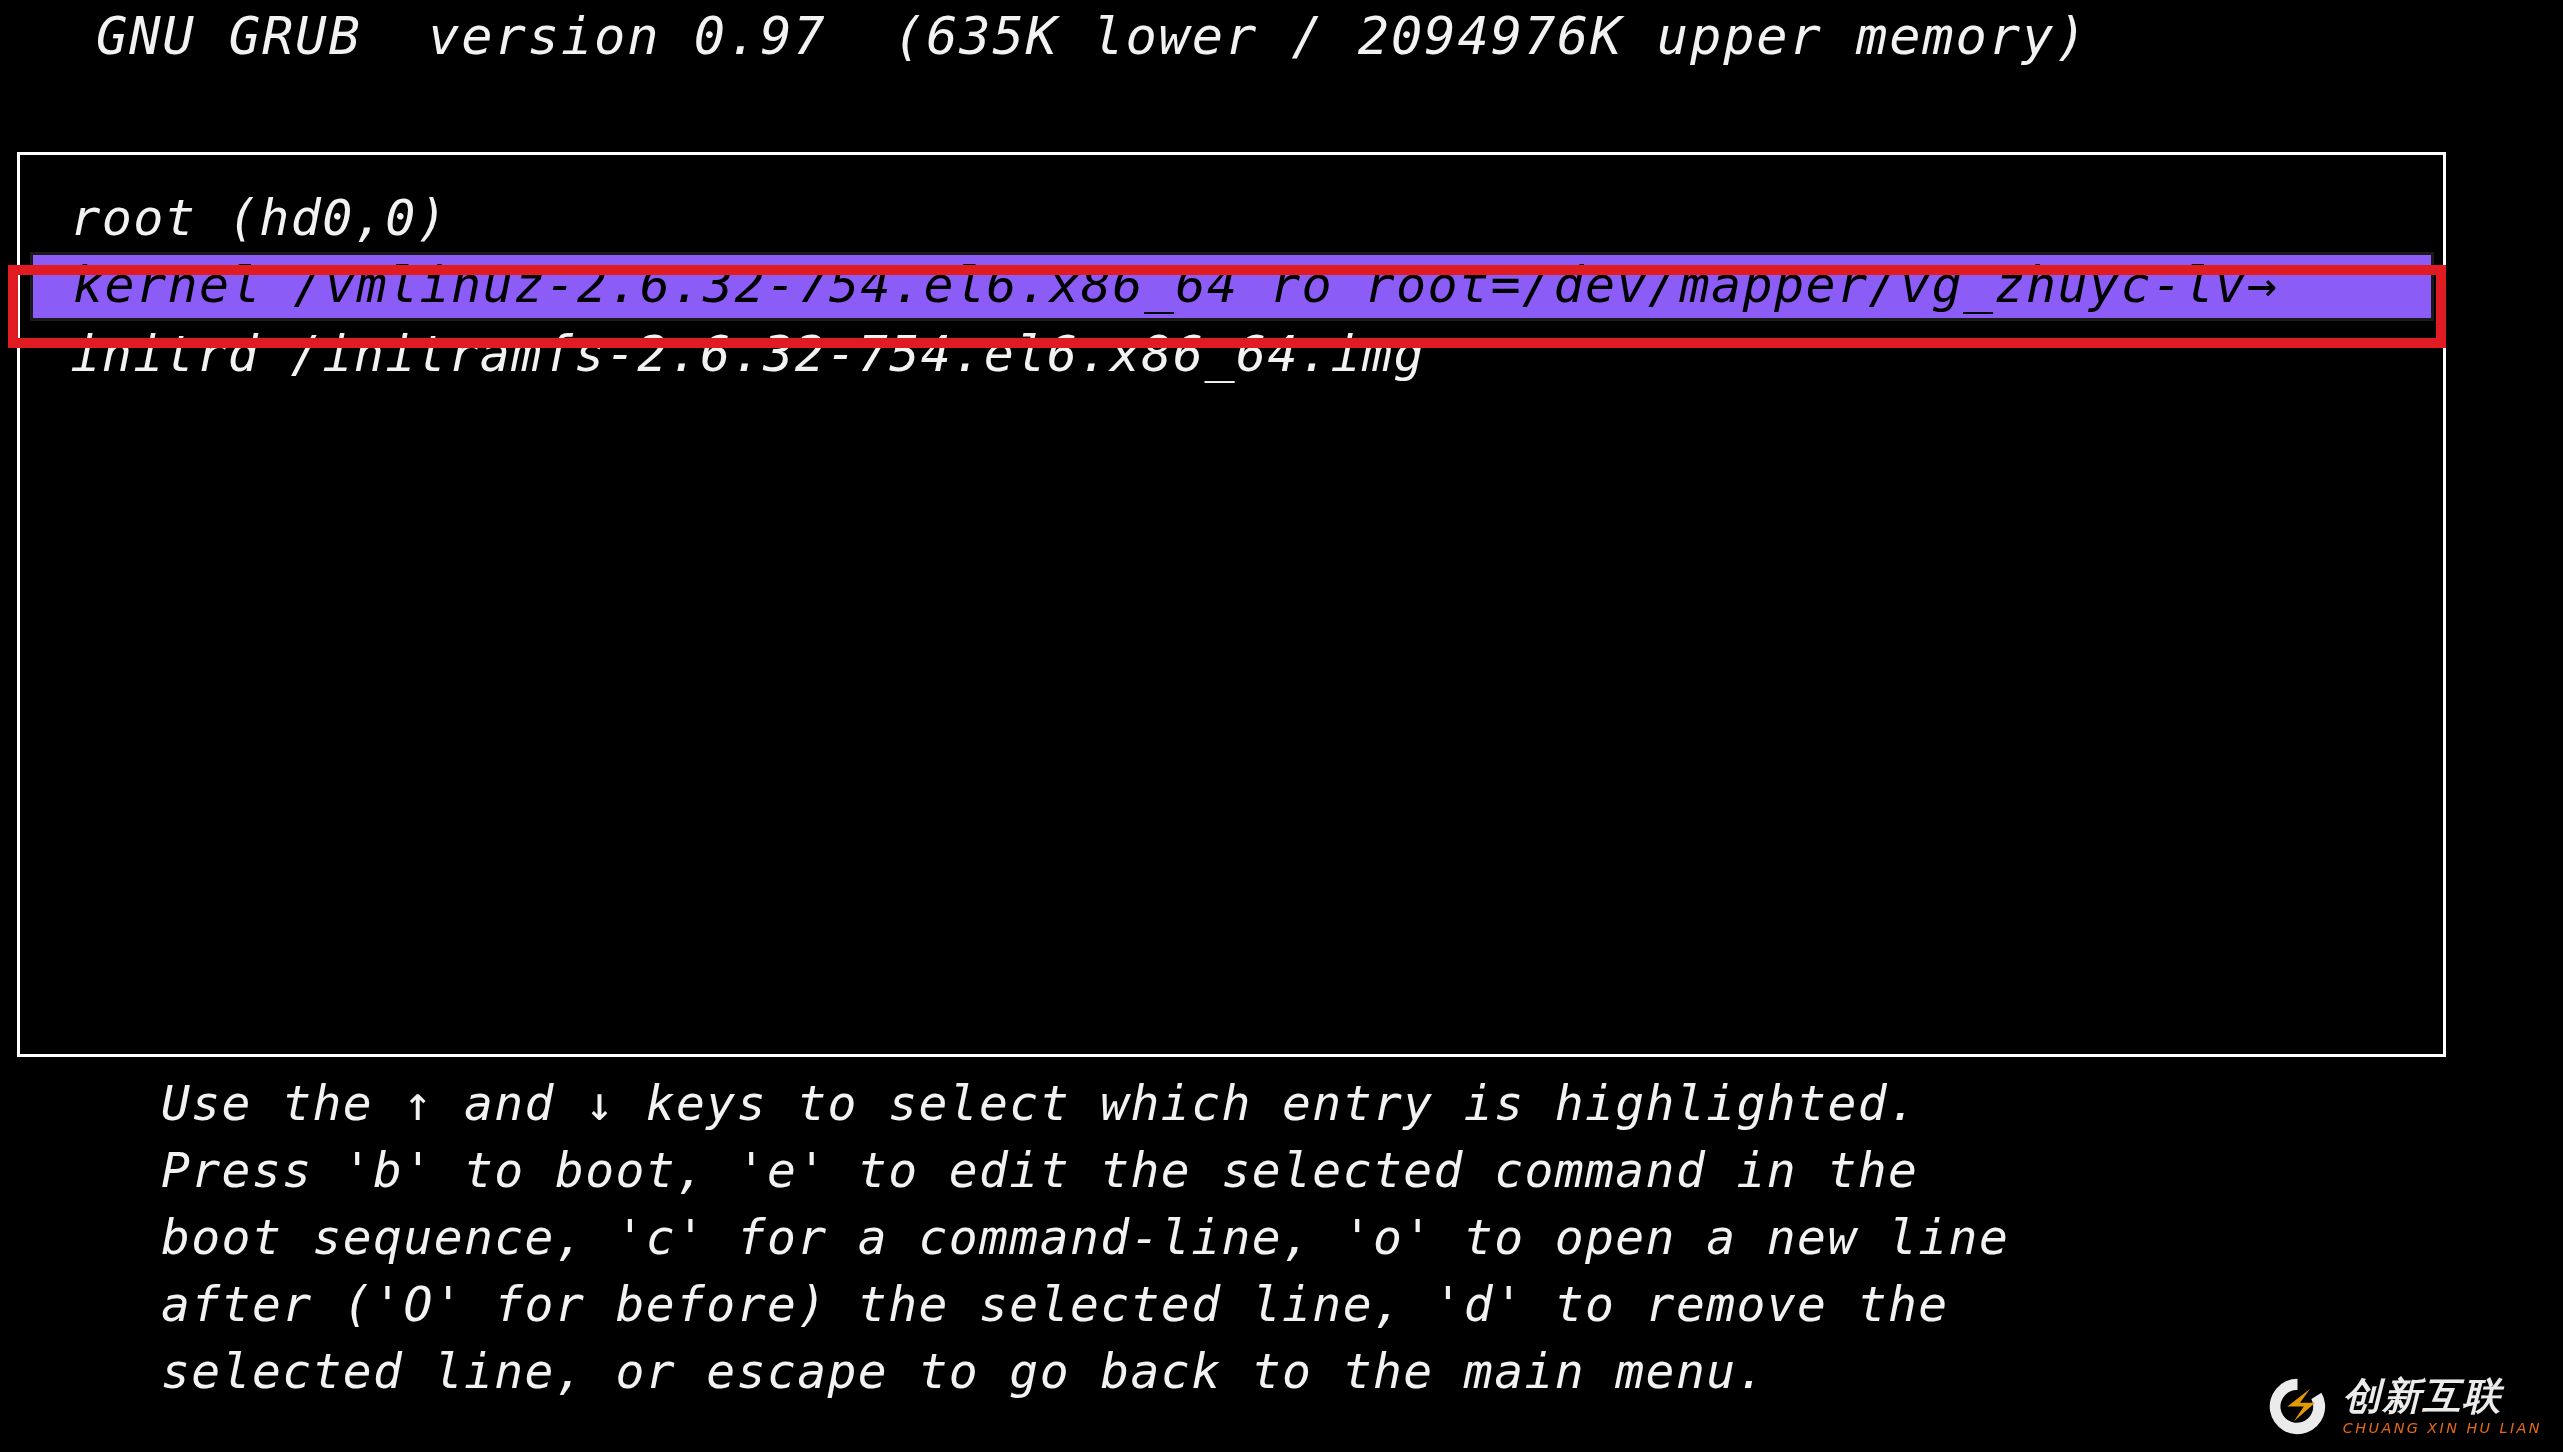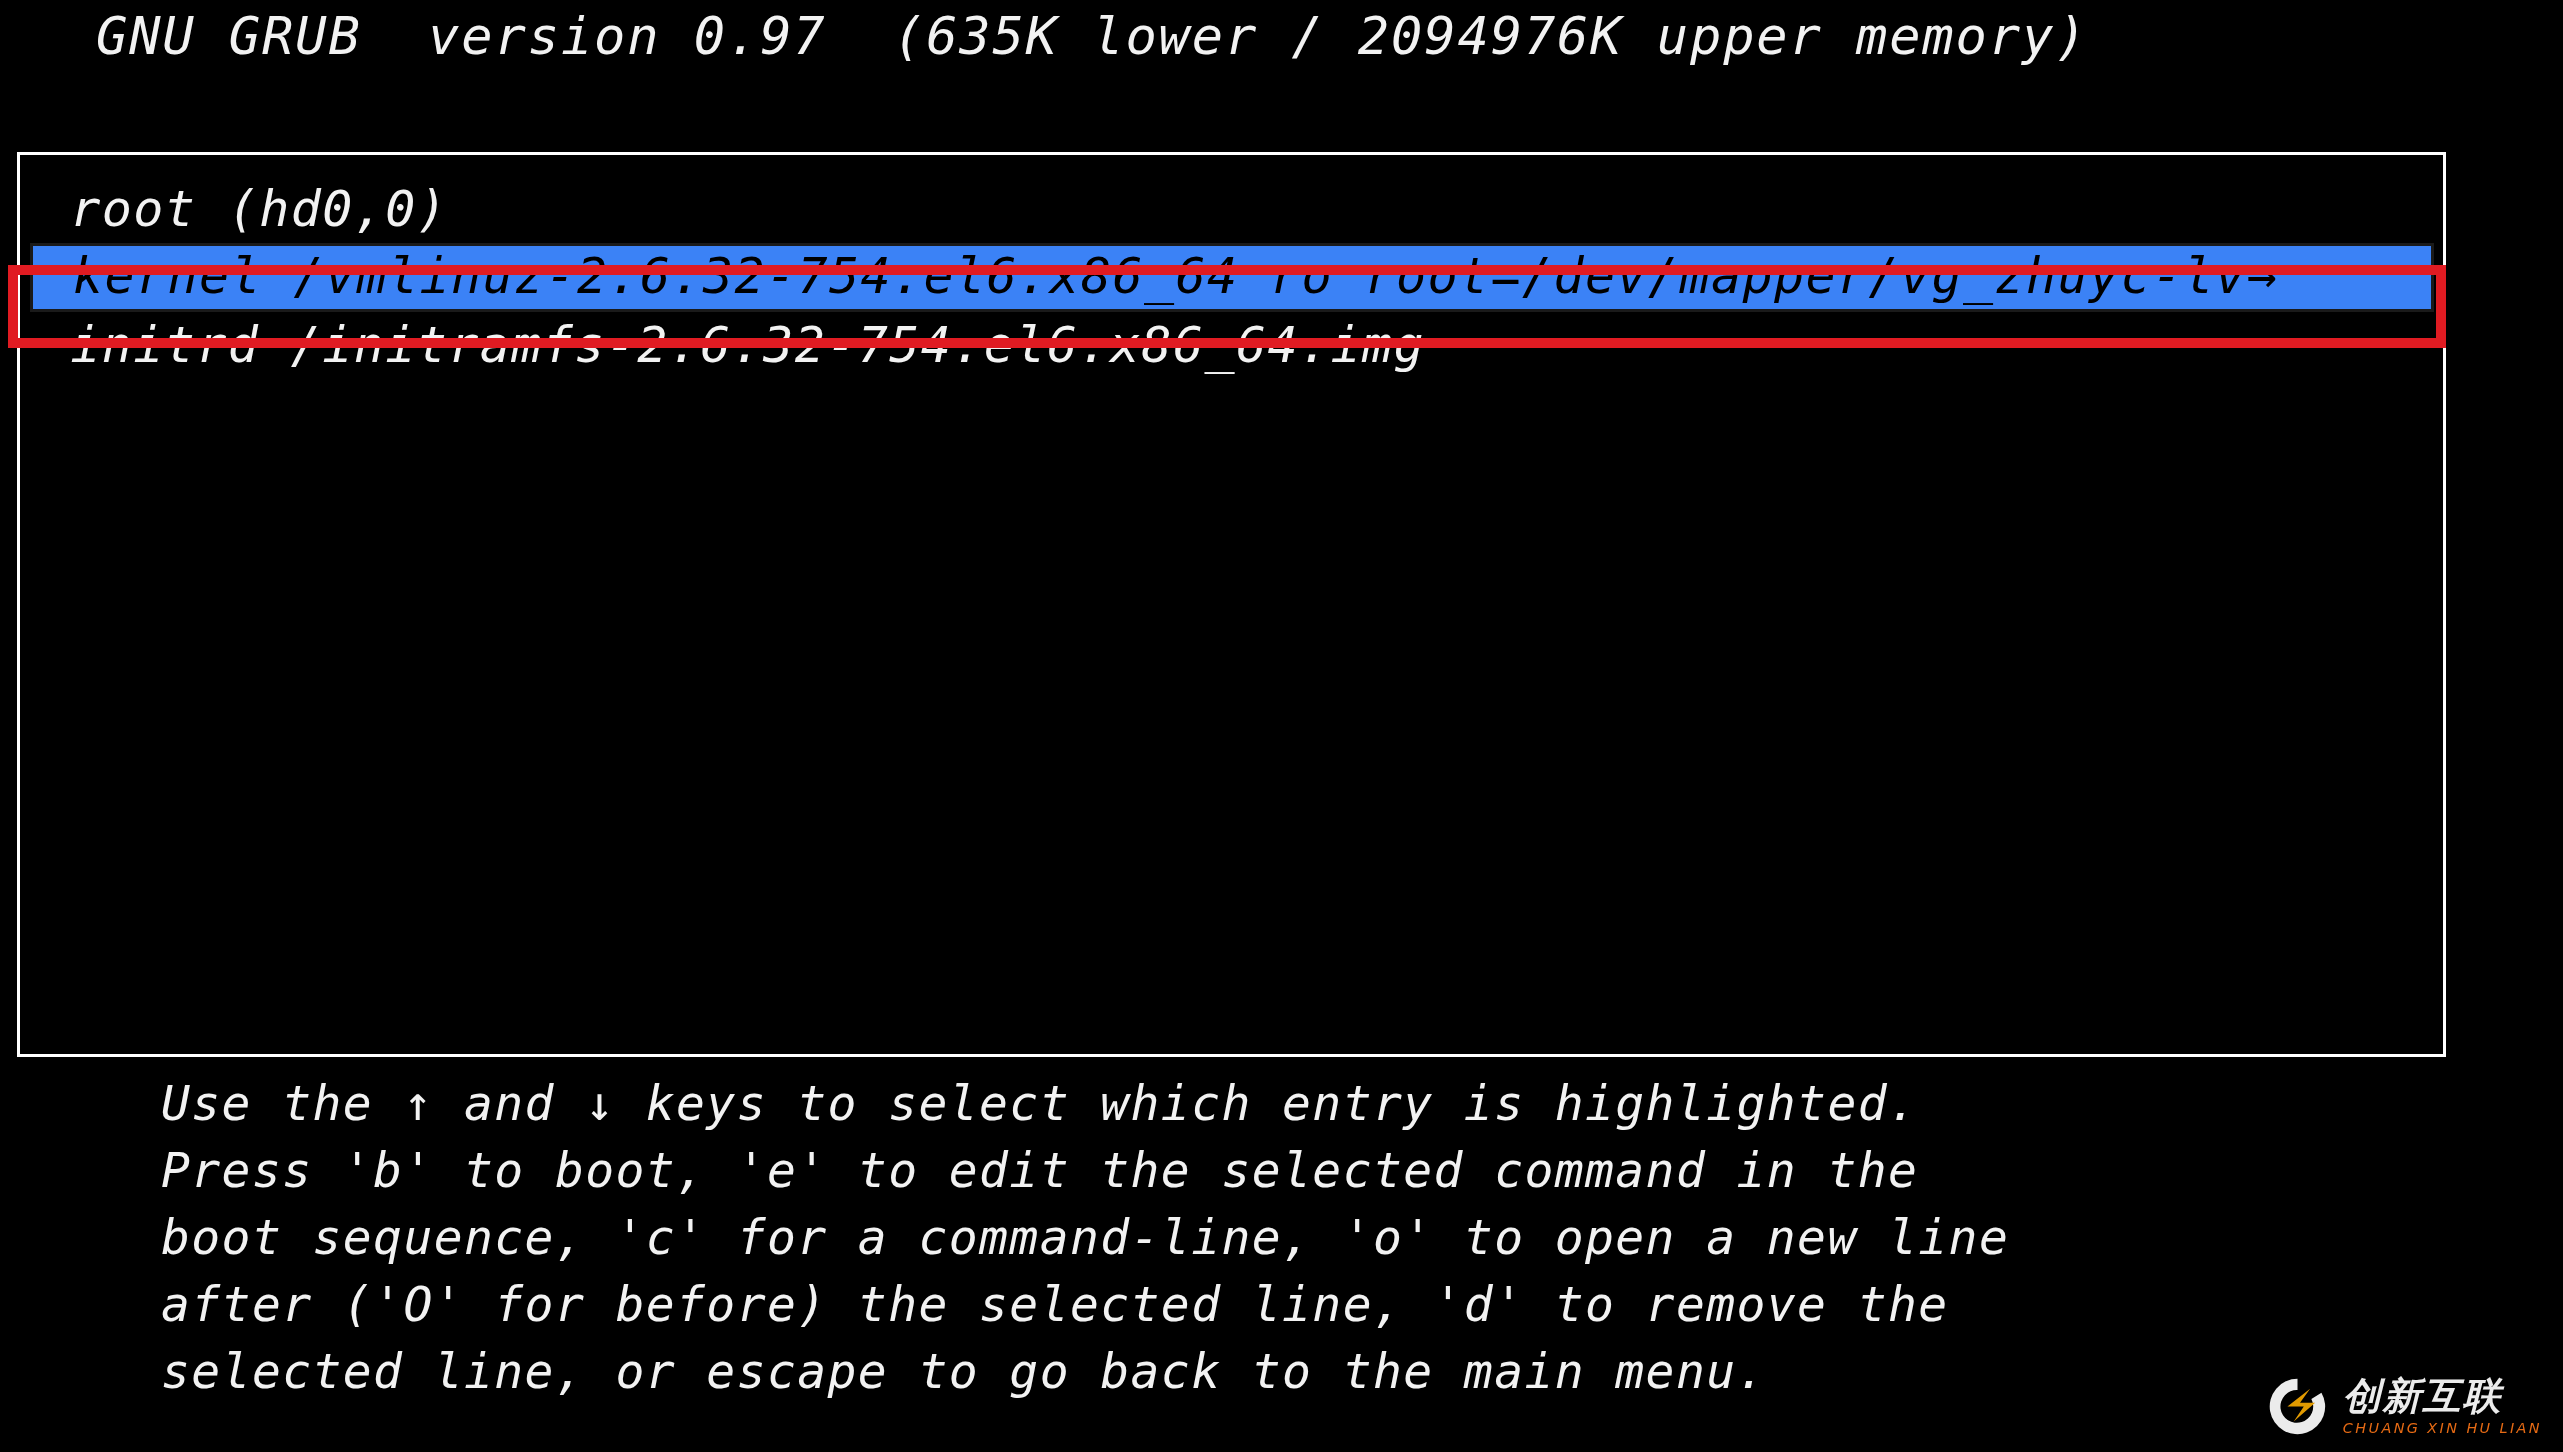--- a/index.html
+++ b/index.html
@@ -48,37 +48,37 @@
     height: 905px;
     border: 3.8px solid #ffffff;
     box-sizing: border-box;
     background: #000000;
   }
 
   .menu-list {
     position: absolute;
     left: 0; top: 0;
     width: 100%;
-    padding-top: 21px;
+    padding-top: 30px;
   }
 
   .menu-entry {
     height: 67px;
     line-height: 67px;
     font-size: 50px;
     letter-spacing: 1.4px;
     white-space: pre;
     padding-left: 50px;
     color: #f2f2f2;
     box-sizing: border-box;
     position: relative;
   }
 
   .menu-entry.selected {
-    background: #3b82f6;
+    background: #8b5cf6;
     color: #000000;
     margin-left: 9.6px;
     margin-right: 9.6px;
     padding-left: 40px;
     border: 3.8px solid #1a1a1a;
     height: 69px;
     line-height: 61px;
   }
 
   

